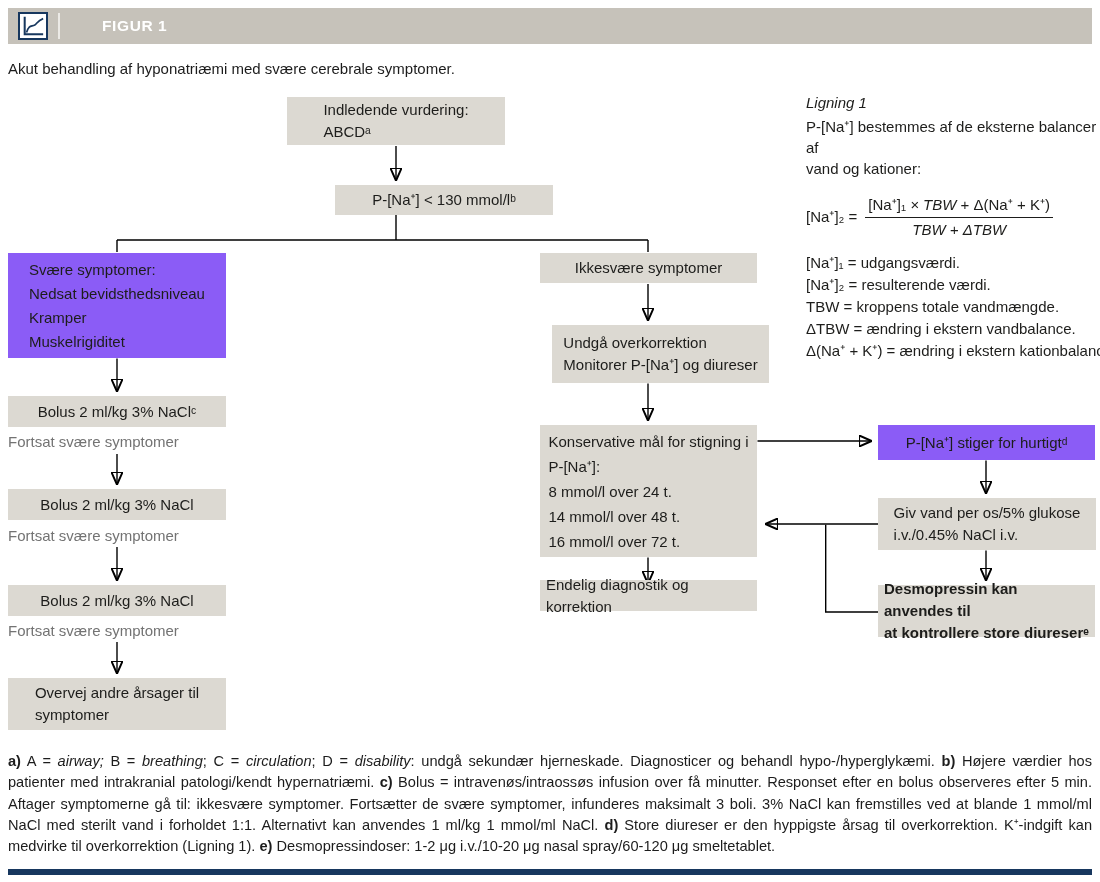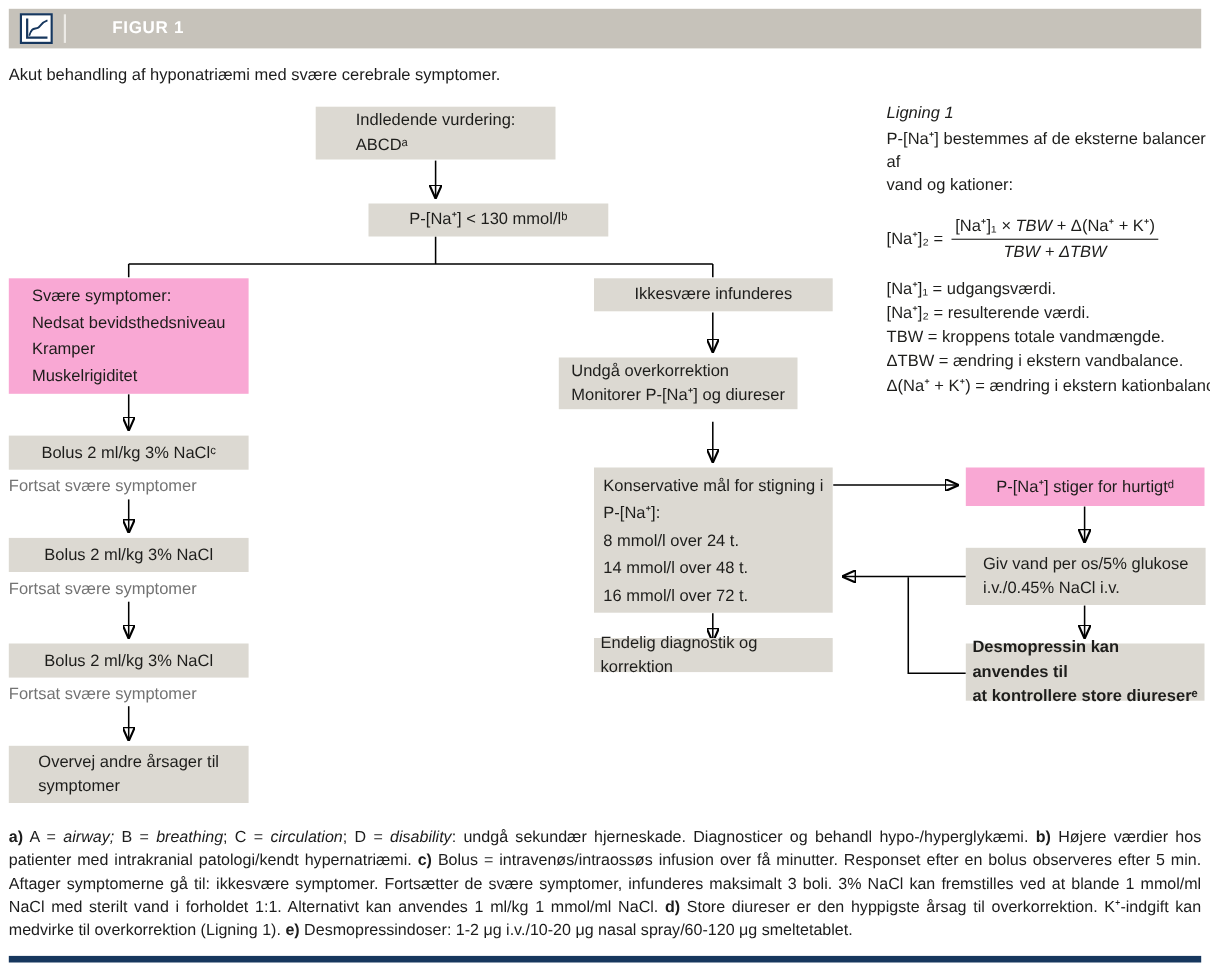--- a/index.html
+++ b/index.html
@@ -10,21 +10,21 @@
   .header-bar { position: absolute; left: 8px; top: 8px; width: 1084px; height: 36px; background: #c6c2ba; }
   .icon-box { position: absolute; left: 10px; top: 4px; width: 30px; height: 28px; background: #fff; border: 2px solid #17375e; }
   .header-divider { position: absolute; left: 50px; top: 5px; width: 2px; height: 26px; background: #eceae6; }
   .figure-label { position: absolute; left: 62px; top: 50%; transform: translateY(-50%); color: #fff; font-weight: bold; font-size: 15.5px; letter-spacing: 0.6px; margin-left: 32px; }
   .figure-caption { position: absolute; left: 8px; top: 60px; font-size: 15px; color: #1c1c1c; }
 
   
   .box { position: absolute; display: flex; align-items: center; justify-content: center;
          text-align: left; white-space: pre-line; background: #dcd9d2; font-size: 15px;
          line-height: 22px; color: #1d1d1b; padding: 2px 6px; }
-  .box.blue { background: #f9a8d4; }
+  .box.blue { background: #8b5cf6; }
   .lh24 { line-height: 24px; }
   .lh25 { line-height: 25px; }
   .step-label { position: absolute; width: 218px; text-align: left; font-size: 15px; color: #737373; }
 
   
   .connectors { position: absolute; left: 0; top: 0; width: 1100px; height: 882px; pointer-events: none; }
   .connectors path { stroke: #000; stroke-width: 1.4; fill: none; }
 
   
   .eq { position: absolute; left: 806px; top: 94px; width: 300px; font-size: 15px; }
@@ -95,22 +95,22 @@
 Muskelrigiditet</div>
   <div class="box" style="left:8px; top:396px; width:218px; height:31px;">Bolus 2 ml/kg 3% NaClᶜ</div>
   <div class="step-label" style="left:8px; top:433px;">Fortsat svære symptomer</div>
   <div class="box" style="left:8px; top:489px; width:218px; height:31px;">Bolus 2 ml/kg 3% NaCl</div>
   <div class="step-label" style="left:8px; top:527px;">Fortsat svære symptomer</div>
   <div class="box" style="left:8px; top:585px; width:218px; height:31px;">Bolus 2 ml/kg 3% NaCl</div>
   <div class="step-label" style="left:8px; top:622px;">Fortsat svære symptomer</div>
   <div class="box" style="left:8px; top:678px; width:218px; height:52px;">Overvej andre årsager til
 symptomer</div>
 
-  <div class="box" style="left:540px; top:253px; width:217px; height:30px;">Ikkesvære infunderes</div>
-  <div class="box" style="left:508px; top:325px; width:217px; height:47px;">Undgå overkorrektion
+  <div class="box" style="left:540px; top:253px; width:217px; height:30px;">Ikkesvære symptomer</div>
+  <div class="box" style="left:552px; top:325px; width:217px; height:58px;">Undgå overkorrektion
 Monitorer P-[Na⁺] og diureser</div>
   <div class="box lh25" style="left:540px; top:425px; width:217px; height:132px;">Konservative mål for stigning i
 P-[Na⁺]:
 8 mmol/l over 24 t.
 14 mmol/l over 48 t.
 16 mmol/l over 72 t.</div>
   <div class="box" style="left:540px; top:580px; width:217px; height:31px;">Endelig diagnostik og korrektion</div>
 
   <div class="box blue" style="left:878px; top:425px; width:217px; height:35px;">P-[Na⁺] stiger for hurtigtᵈ</div>
   <div class="box" style="left:878px; top:498px; width:218px; height:52px;">Giv vand per os/5% glukose

